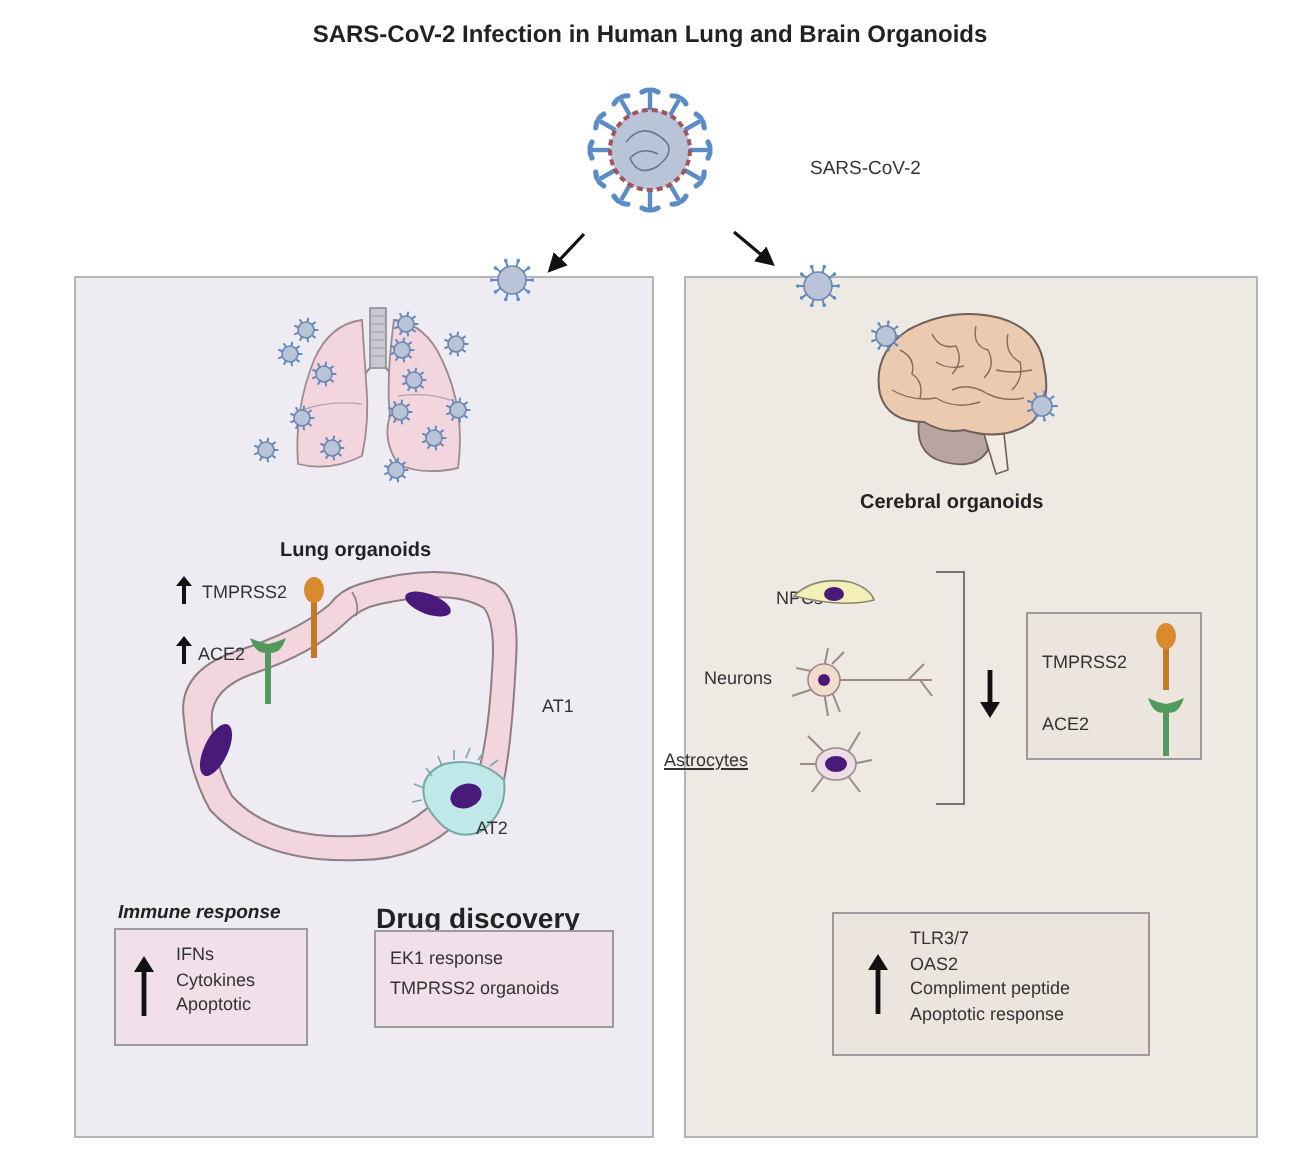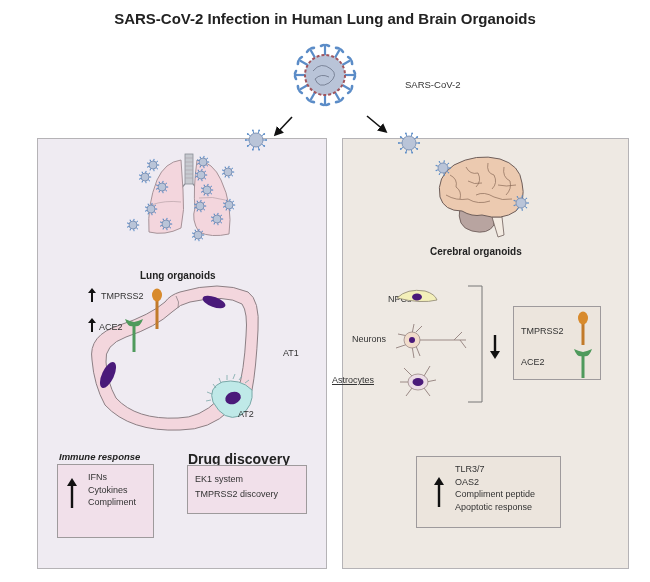--- a/index.html
+++ b/index.html
@@ -1,19 +1,19 @@
 <!DOCTYPE html>
 <html><head>
 <meta charset="utf-8">
 <style>
   * { box-sizing: border-box; margin: 0; padding: 0; }
   html, body { width: 650px; height: 582px; background: #ffffff; overflow: hidden; }
   body { position: relative; font-family: "Liberation Sans", sans-serif; color: #222; }
   .abs { position: absolute; }
-  .title { left: 0; width: 650px; top: 10px; text-align: center; font-size: 15px; font-weight: bold; color: #222; }
+  .title { left: 0; width: 650px; top: 10px; text-align: center; font-size: 12px; font-weight: bold; color: #222; }
   .panel { border: 1.5px solid #b5b3b6; }
   .panel-left { left: 37px; top: 138px; width: 290px; height: 431px; background: #efebf2; }
   .panel-right { left: 342px; top: 138px; width: 287px; height: 431px; background: #eee9e3; }
   .label { font-size: 9px; color: #333; white-space: nowrap; }
   .bold { font-weight: bold; font-size: 10px; color: #222; }
   .box { border: 1px solid #9e9a9c; }
   .box-pink { background: #f1e0ea; }
   .box-beige { background: #ece5dd; }
   .list-line { font-size: 9px; color: #333; line-height: 12.5px; white-space: nowrap; }
   svg { position: absolute; overflow: visible; }
@@ -448,40 +448,40 @@
   <path d="M1,3 Q4,12 10,10 Q16,12 19,3 Q15,5 10,6 Q5,5 1,3 Z" fill="#4f9a5c"></path>
 </svg>
 <svg style="left:88px;top:288px;" width="8" height="14" viewBox="0 0 8 14">
     <path d="M4,0 L8,5 L5,5 L5,14 L3,14 L3,5 L0,5 Z" fill="#111"></path>
   </svg>
 <div class="abs label" style="left:101px;top:291px;">TMPRSS2</div>
 <svg style="left:88px;top:318px;" width="8" height="14" viewBox="0 0 8 14">
     <path d="M4,0 L8,5 L5,5 L5,14 L3,14 L3,5 L0,5 Z" fill="#111"></path>
   </svg>
 <div class="abs label" style="left:99px;top:322px;">ACE2</div>
-<div class="abs label" style="left:271px;top:348px;margin-left:12px;">AT1</div>
+<div class="abs label" style="left:271px;top:348px;">AT1</div>
 <div class="abs label" style="left:238px;top:409px;">AT2</div>
 
 <div class="abs bold" style="left:59px;top:451px;font-size:9.5px;font-style:italic;">Immune response</div>
-<div class="abs box box-pink" style="left:57px;top:464px;width:97px;height:74px;">
+<div class="abs box box-pink" style="left:57px;top:464px;width:97px;height:59px;">
   <svg style="left:9px;top:13px;" width="10" height="30" viewBox="0 0 10 30">
       <path d="M5,0 L10,8 L6.2,8 L6.2,30 L3.8,30 L3.8,8 L0,8 Z" fill="#111"></path>
     </svg>
   <div class="abs" style="left:30px;top:6px;">
     <div class="list-line">IFNs</div>
     <div class="list-line">Cytokines</div>
-    <div class="list-line">Compliment</div>
+    <div class="list-line">Apoptotic</div>
   </div>
 </div>
 
 <div class="abs bold" style="left:188px;top:451px;font-size:14px;">Drug discovery</div>
 <div class="abs box box-pink" style="left:187px;top:465px;width:120px;height:49px;">
   <div class="abs" style="left:7px;top:6px;">
-    <div class="list-line" style="line-height:15px;">EK1 system</div>
-    <div class="list-line" style="line-height:15px;">TMPRSS2 discovery</div>
+    <div class="list-line" style="line-height:15px;">EK1 response</div>
+    <div class="list-line" style="line-height:15px;">TMPRSS2 organoids</div>
   </div>
 </div>
 
 <svg style="left:432px;top:155px;" width="100" height="90" viewBox="0 0 100 90">
   <path d="M28,52 Q24,72 40,76 Q56,80 62,70 L60,56 Z" fill="#b8a4a0" stroke="#6e5e5a" stroke-width="0.9"></path>
   <path d="M60,62 L66,82 L72,80 L70,62 Z" fill="#f3ebe2" stroke="#6e5e5a" stroke-width="0.8"></path>
   <path d="M8,42 Q4,22 22,10 Q44,-2 68,4 Q88,10 90,28 Q94,46 84,56 Q70,66 50,60 Q40,62 30,56 Q12,56 8,42 Z" fill="#eccab0" stroke="#6e5e5a" stroke-width="1"></path>
   <g stroke="#8a6a58" stroke-width="0.7" fill="none">
     <path d="M18,20 Q26,24 24,32 Q30,36 28,44"></path>
       <path d="M34,12 Q38,20 46,18 Q50,26 44,32"></path>
@@ -574,21 +574,21 @@
   <svg style="left:63px;top:4px;" width="12" height="34" viewBox="0 0 12 34">
     <rect x="4.5" y="10" width="3" height="24" fill="#c27a2a"></rect>
     <ellipse cx="6" cy="7" rx="5" ry="6.5" fill="#d88a2c"></ellipse>
   </svg>
   <svg style="left:59px;top:40px;" width="20" height="32" viewBox="0 0 20 32">
     <rect x="8.5" y="7" width="3" height="24" fill="#4f9a5c"></rect>
     <path d="M1,2 Q4,11 10,9 Q16,11 19,2 Q15,4 10,5 Q5,4 1,2 Z" fill="#4f9a5c"></path>
   </svg>
 </div>
 
-<div class="abs box box-beige" style="left:416px;top:456px;width:145px;height:72px;">
+<div class="abs box box-beige" style="left:416px;top:456px;width:159px;height:72px;">
   <svg style="left:17px;top:20px;" width="10" height="30" viewBox="0 0 10 30">
       <path d="M5,0 L10,8 L6.2,8 L6.2,30 L3.8,30 L3.8,8 L0,8 Z" fill="#111"></path>
     </svg>
   <div class="abs" style="left:38px;top:6px;">
     <div class="list-line">TLR3/7</div>
     <div class="list-line">OAS2</div>
     <div class="list-line">Compliment peptide</div>
     <div class="list-line">Apoptotic response</div>
   </div>
 </div>

